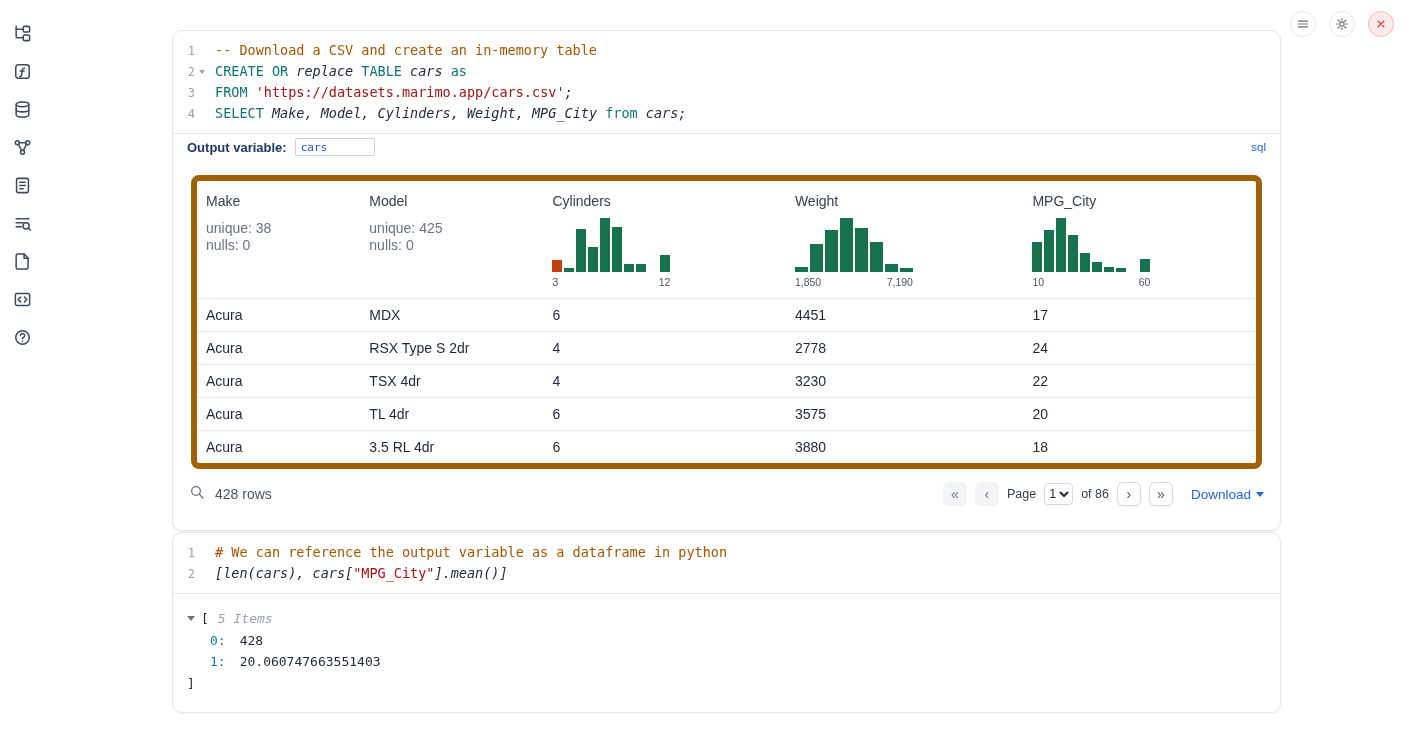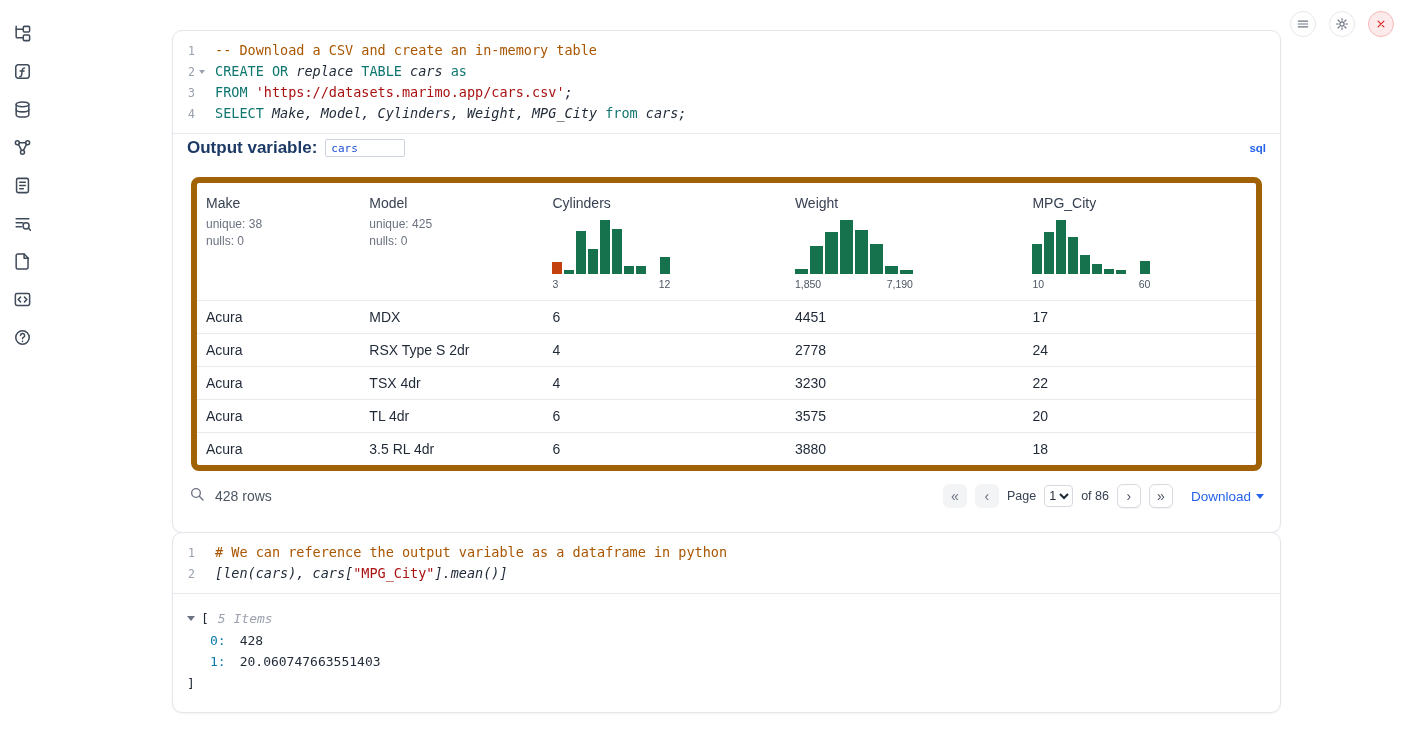--- a/index.html
+++ b/index.html
@@ -37,32 +37,32 @@
   .code-text { font-family: "DejaVu Sans Mono", monospace; font-size: 13.5px; white-space: pre; padding-left: 10px; }
   .tok-plain   { color: #1f2937; font-style: italic; }
   .tok-comment { color: #aa5500; }
   .tok-keyword { color: #0e766e; }
   .tok-string  { color: #aa1111; }
 
   .divider { border-top: 1px solid #e7e9ee; }
 
   
   .outvar-row { display: flex; align-items: center; padding: 4px 14px 5px 14px; gap: 8px; }
-  .outvar-label { font-size: 17px; font-weight: 700; color: #1d3a66; }
+  .outvar-label { font-size: 13px; font-weight: 700; color: #1d3a66; }
   .outvar-input { width: 80px; height: 18px; border: 1px solid #ccd3dd; border-radius: 2px;
     font-family: "DejaVu Sans Mono", monospace; font-size: 11px; color: #1d4ed8; padding: 0 5px; outline: none; }
-  .lang-badge { margin-left: auto; font-size: 11.5px; font-weight: 700; color: #2563eb; cursor: pointer; }
+  .lang-badge { margin-left: auto; font-size: 11.5px; font-weight: 400; color: #2563eb; cursor: pointer; }
 
   
   .table-wrap { margin: 14px 18px 0 18px; border: 6px solid #a16207; border-radius: 8px; overflow: hidden; }
   .thead { display: flex; padding: 12px 0 10px 0; }
   .col { padding-left: 9px; }
   .w0 { width: 165px; } .w1 { width: 185px; } .w2 { width: 245px; } .w3 { width: 240px; } .w4 { width: 235px; }
   .col-name { font-size: 14px; color: #374151; }
-  .col-stats { margin-top: 5px; font-size: 12px; color: #6b7280; line-height: 17px; }
+  .col-stats { margin-top: 11px; font-size: 14px; color: #6b7280; line-height: 17px; }
   .hist { display: flex; align-items: flex-end; gap: 2px; height: 54px; width: 118px; margin-top: 9px; }
   .hist-bar { flex: 1; background: #15724c; }
   .hist-bar.accent { background: #c2410c; }
   .axis { width: 118px; display: flex; justify-content: space-between;
     font-size: 10.5px; color: #4b5563; margin-top: 4px; }
   .trow { display: flex; align-items: center; height: 33px; border-top: 1px solid #e8eaee;
     font-size: 14px; color: #1f2937; cursor: default; }
 
   
   .tfoot { display: flex; align-items: center; padding: 13px 16px 14px 16px; }

